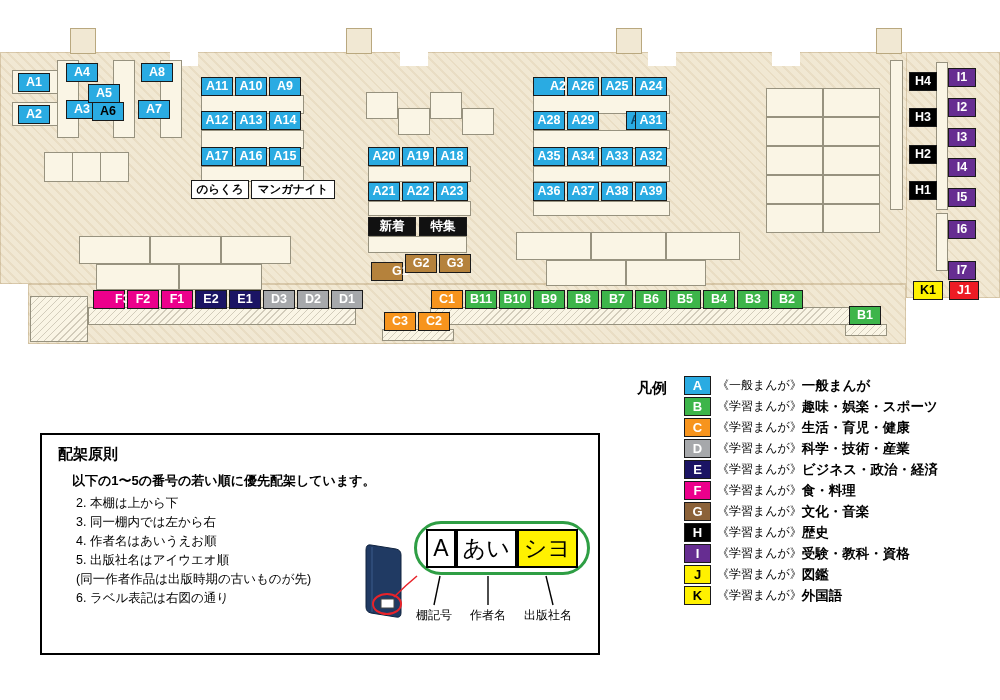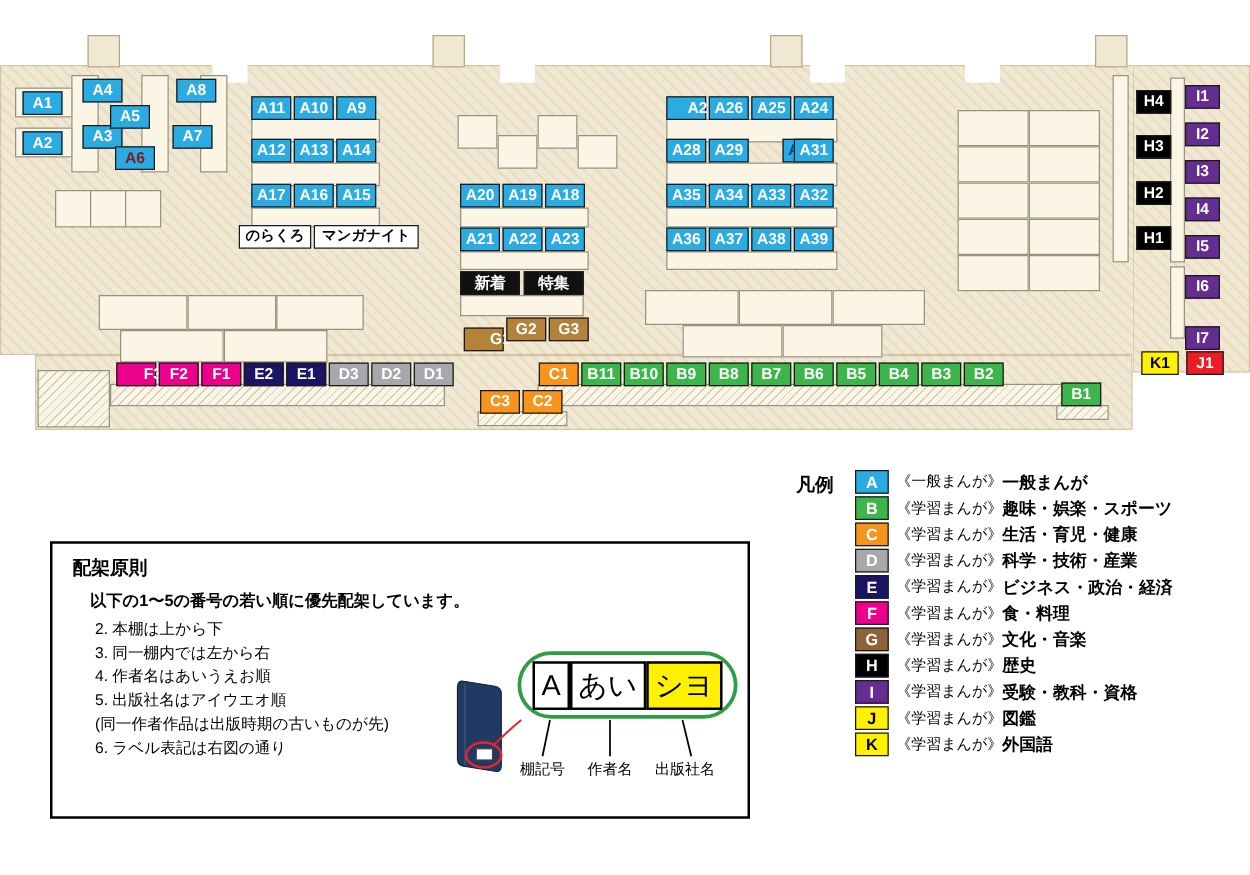--- a/index.html
+++ b/index.html
@@ -115,21 +115,21 @@
     <div class="shelf hatch" style="left:430px;top:307px;width:422px;height:18px"></div>
     <div class="shelf hatch" style="left:382px;top:329px;width:72px;height:12px"></div>
     <div class="shelf hatch" style="left:845px;top:324px;width:42px;height:12px"></div>
 
     <div id="map-labels">
         <div class="tag" style="left: 18px; top: 73px; width: 32px; background: rgb(42, 171, 226); color: rgb(255, 255, 255);">A1</div>
         <div class="tag" style="left: 18px; top: 105px; width: 32px; background: rgb(42, 171, 226); color: rgb(255, 255, 255);">A2</div>
         <div class="tag" style="left: 66px; top: 63px; width: 32px; background: rgb(42, 171, 226); color: rgb(255, 255, 255);">A4</div>
         <div class="tag" style="left: 66px; top: 100px; width: 32px; background: rgb(42, 171, 226); color: rgb(255, 255, 255);">A3</div>
         <div class="tag" style="left: 88px; top: 84px; width: 32px; background: rgb(42, 171, 226); color: rgb(255, 255, 255);">A5</div>
-        <div class="tag" style="left: 92px; top: 117px; width: 32px; background: rgb(42, 171, 226); color: #7f1d1d;">A6</div>
+        <div class="tag" style="left: 92px; top: 102px; width: 32px; background: rgb(42, 171, 226); color: #000000;">A6</div>
         <div class="tag" style="left: 141px; top: 63px; width: 32px; background: rgb(42, 171, 226); color: rgb(255, 255, 255);">A8</div>
         <div class="tag" style="left: 138px; top: 100px; width: 32px; background: rgb(42, 171, 226); color: rgb(255, 255, 255);">A7</div>
         <div class="tag" style="left: 201px; top: 77px; width: 32px; background: rgb(42, 171, 226); color: rgb(255, 255, 255);">A11</div>
         <div class="tag" style="left: 235px; top: 77px; width: 32px; background: rgb(42, 171, 226); color: rgb(255, 255, 255);">A10</div>
         <div class="tag" style="left: 269px; top: 77px; width: 32px; background: rgb(42, 171, 226); color: rgb(255, 255, 255);">A9</div>
         <div class="tag" style="left: 201px; top: 111px; width: 32px; background: rgb(42, 171, 226); color: rgb(255, 255, 255);">A12</div>
         <div class="tag" style="left: 235px; top: 111px; width: 32px; background: rgb(42, 171, 226); color: rgb(255, 255, 255);">A13</div>
         <div class="tag" style="left: 269px; top: 111px; width: 32px; background: rgb(42, 171, 226); color: rgb(255, 255, 255);">A14</div>
         <div class="tag" style="left: 201px; top: 147px; width: 32px; background: rgb(42, 171, 226); color: rgb(255, 255, 255);">A17</div>
         <div class="tag" style="left: 235px; top: 147px; width: 32px; background: rgb(42, 171, 226); color: rgb(255, 255, 255);">A16</div>

